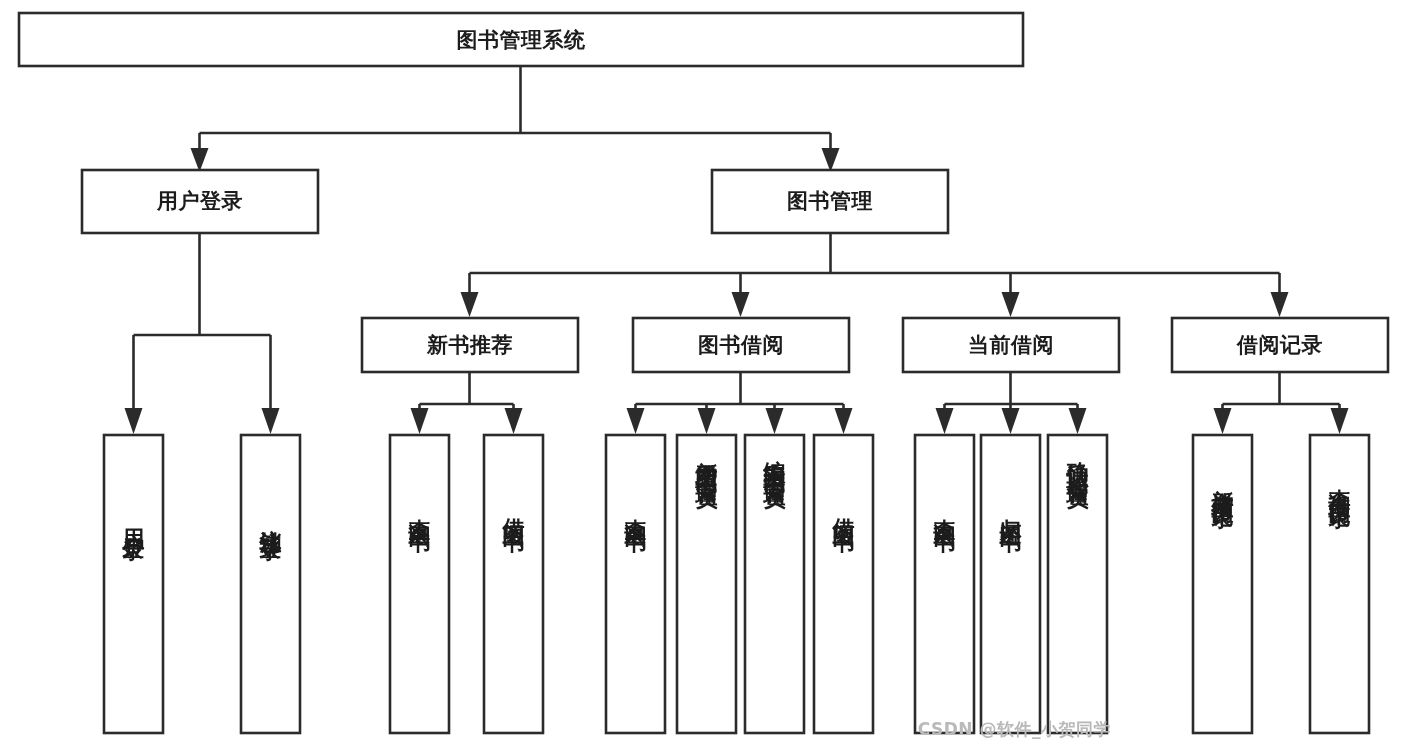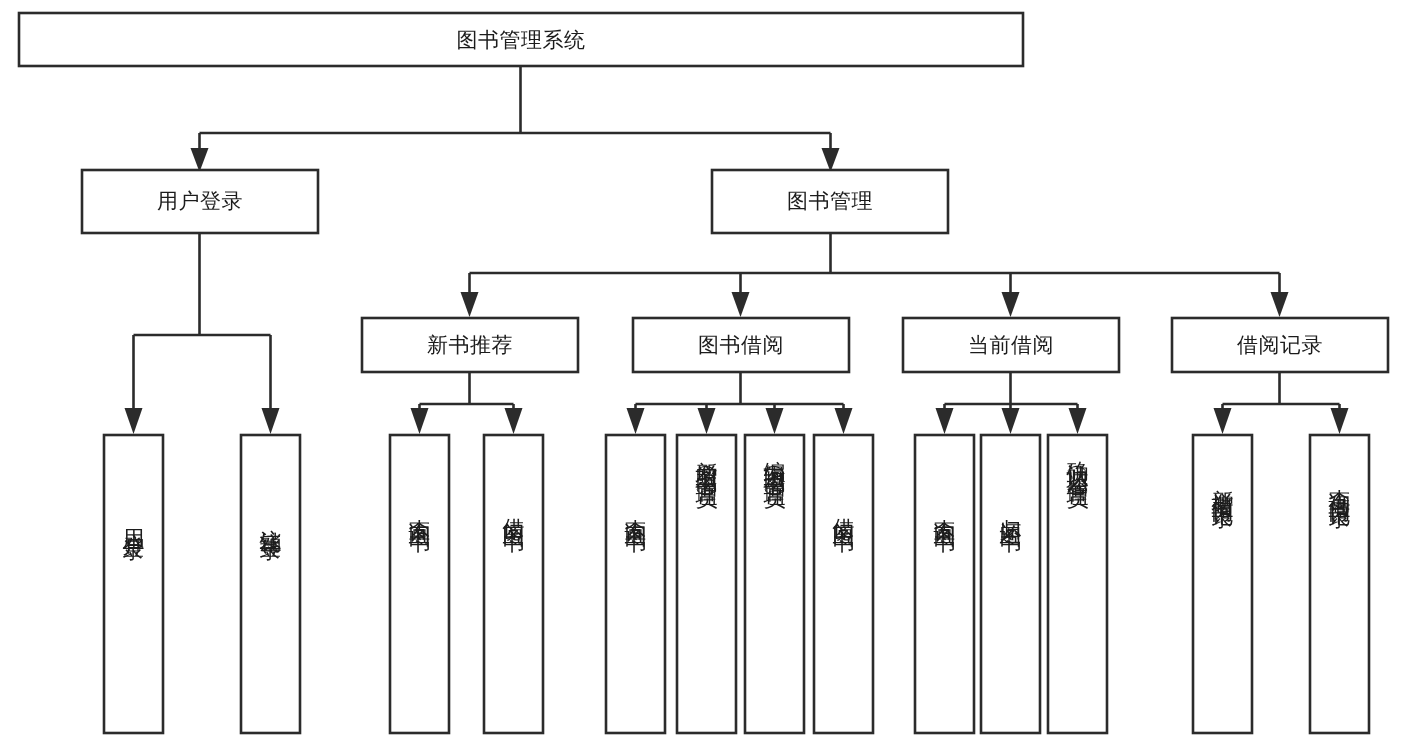--- a/index.html
+++ b/index.html
@@ -11,20 +11,21 @@
     width: 1405px;
     height: 747px;
     overflow: hidden;
     font-family: "DejaVu Sans", "Liberation Sans", sans-serif;
   }
   #diagram-root {
     position: relative;
     width: 1125px;
     height: 747px;
     background: #ffffff;
+    font-weight: bold;
   }
   svg.diagram-canvas {
     position: absolute;
     left: 0;
     top: 0;
     width: 1405px;
     height: 747px;
   }
   .node-box {
     fill: #ffffff;
@@ -254,14 +255,15 @@
   <div class="leaf-label-wrap" style="left:1048px; top:435px; width:59px; height:298px;">
     <span class="leaf-label" style="margin-top:8px;">确认归还（管理员）</span>
   </div>
   <div class="leaf-label-wrap" style="left:1193px; top:435px; width:59px; height:298px;">
     <span class="leaf-label" style="margin-top:36px;">新增借阅记录</span>
   </div>
   <div class="leaf-label-wrap" style="left:1310px; top:435px; width:59px; height:298px;">
     <span class="leaf-label" style="margin-top:36px;">查询借阅记录</span>
   </div>
 
+  <div class="watermark">CSDN @软件_小贺同学</div>
 
 </div>
 
 </body></html>

